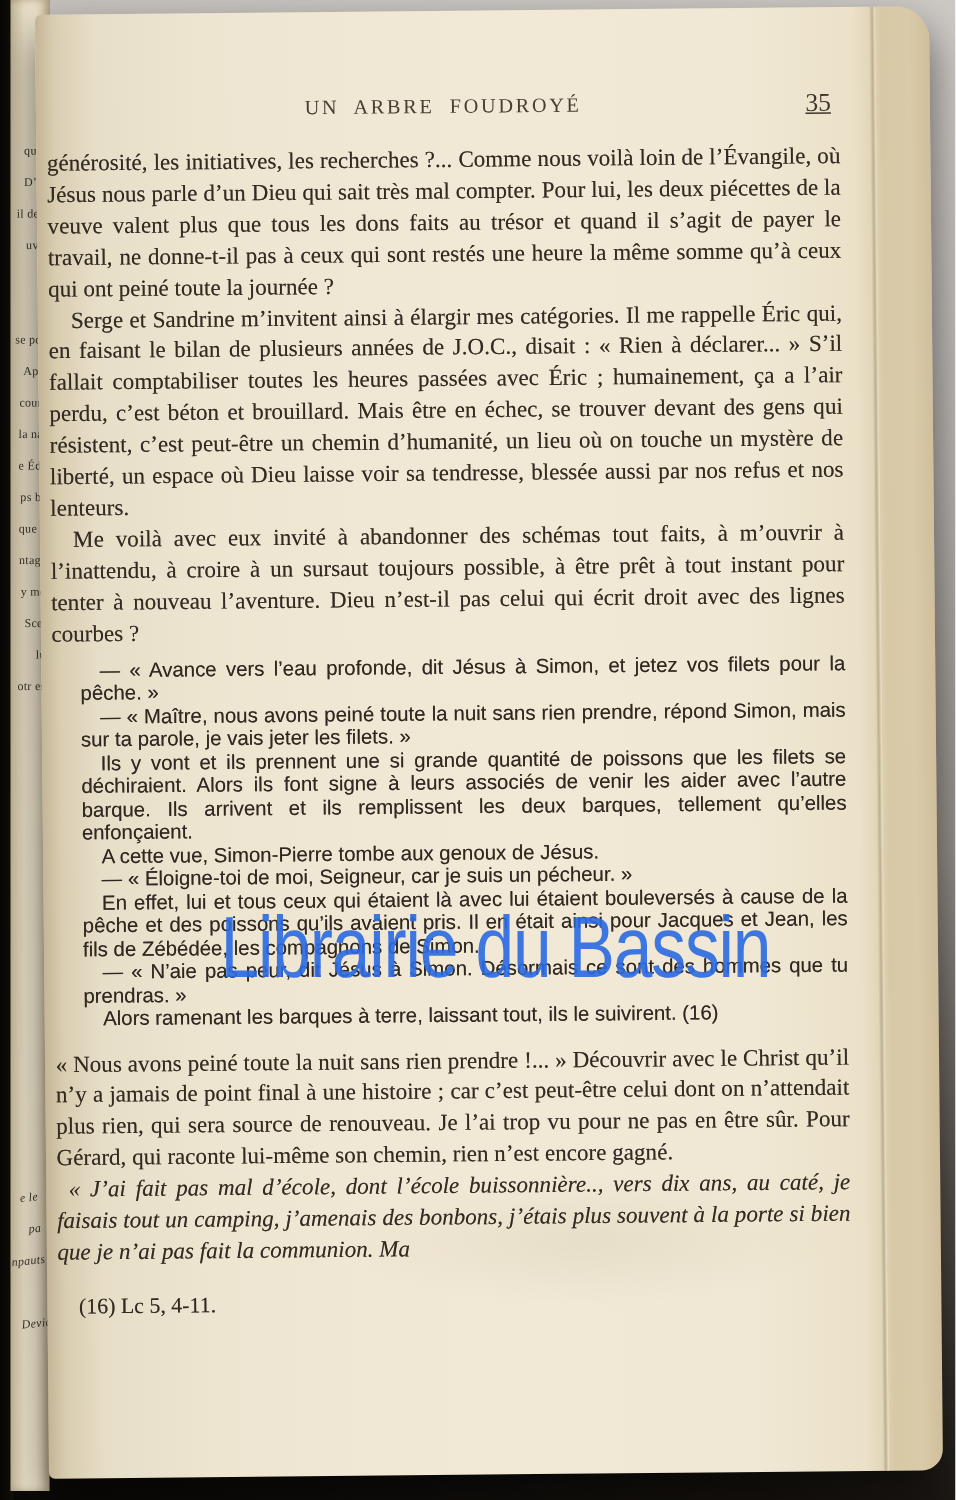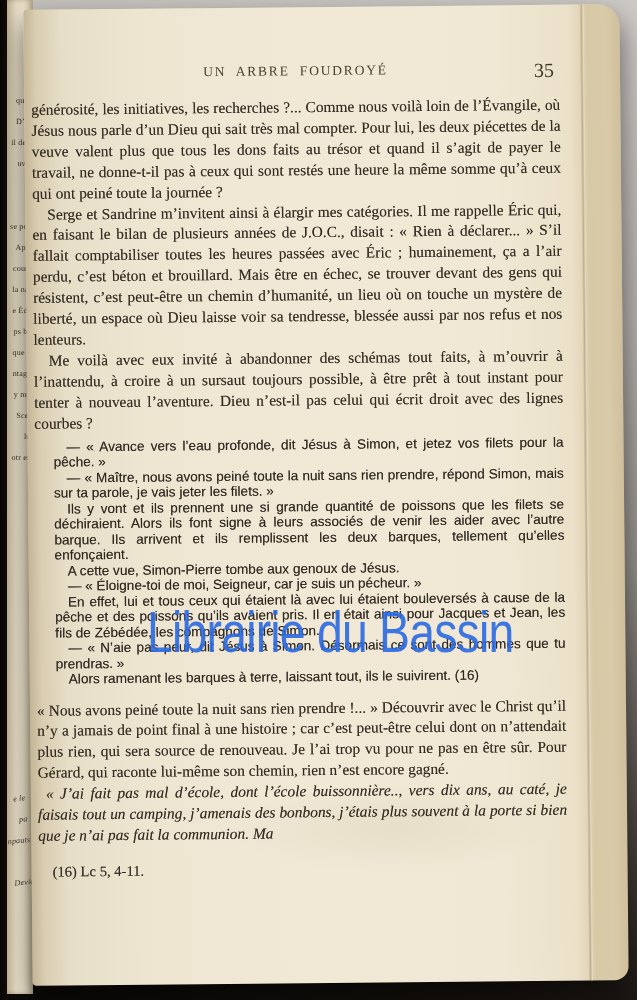--- a/index.html
+++ b/index.html
@@ -31,21 +31,21 @@
   .page::before{content:"";position:absolute;top:0;bottom:0;right:36px;width:4px;
         background:linear-gradient(to right,rgba(110,88,52,0),rgba(110,88,52,.30),rgba(255,252,238,.45));}
   
   .smudge{position:absolute;right:70px;bottom:110px;width:330px;height:90px;border-radius:50%;
           background:radial-gradient(ellipse at center,rgba(150,130,90,.10),rgba(150,130,90,0) 70%);}
   
   .textblock{position:absolute;left:7px;top:56px;width:529px;color:#332b22;}
   .pagehead{position:relative;height:26px;margin-bottom:8px;}
   .head-title{position:absolute;left:0;right:0;text-align:center;
               font-size:13.5px;letter-spacing:1.8px;word-spacing:5px;color:#483e31;}
-  .head-num{position:absolute;right:6px;top:-2px;font-size:20px;color:#3f362b;}
+  .head-num{position:absolute;right:6px;top:-2px;font-size:17px;color:#3f362b;text-decoration:underline;}
   .body-text p{margin:0;text-align:justify;font-size:15.4px;line-height:20.9px;
                text-shadow:0 0 .4px rgba(55,45,32,.55);}
   .body-text p.ind{text-indent:15px;}
   .quote{margin:5px 0 0 19px;}
   .quote p{font-family:"Liberation Sans",sans-serif;font-size:13.6px;line-height:15.5px;
            text-indent:13px;color:#2f2821;text-shadow:0 0 .4px rgba(50,42,30,.6);}
   .after-quote{margin-top:13px !important;}
   .italic-para{font-style:italic;text-indent:8px;}
   .footnote{margin-top:15px !important;text-indent:14px;font-size:14.6px !important;}
   

